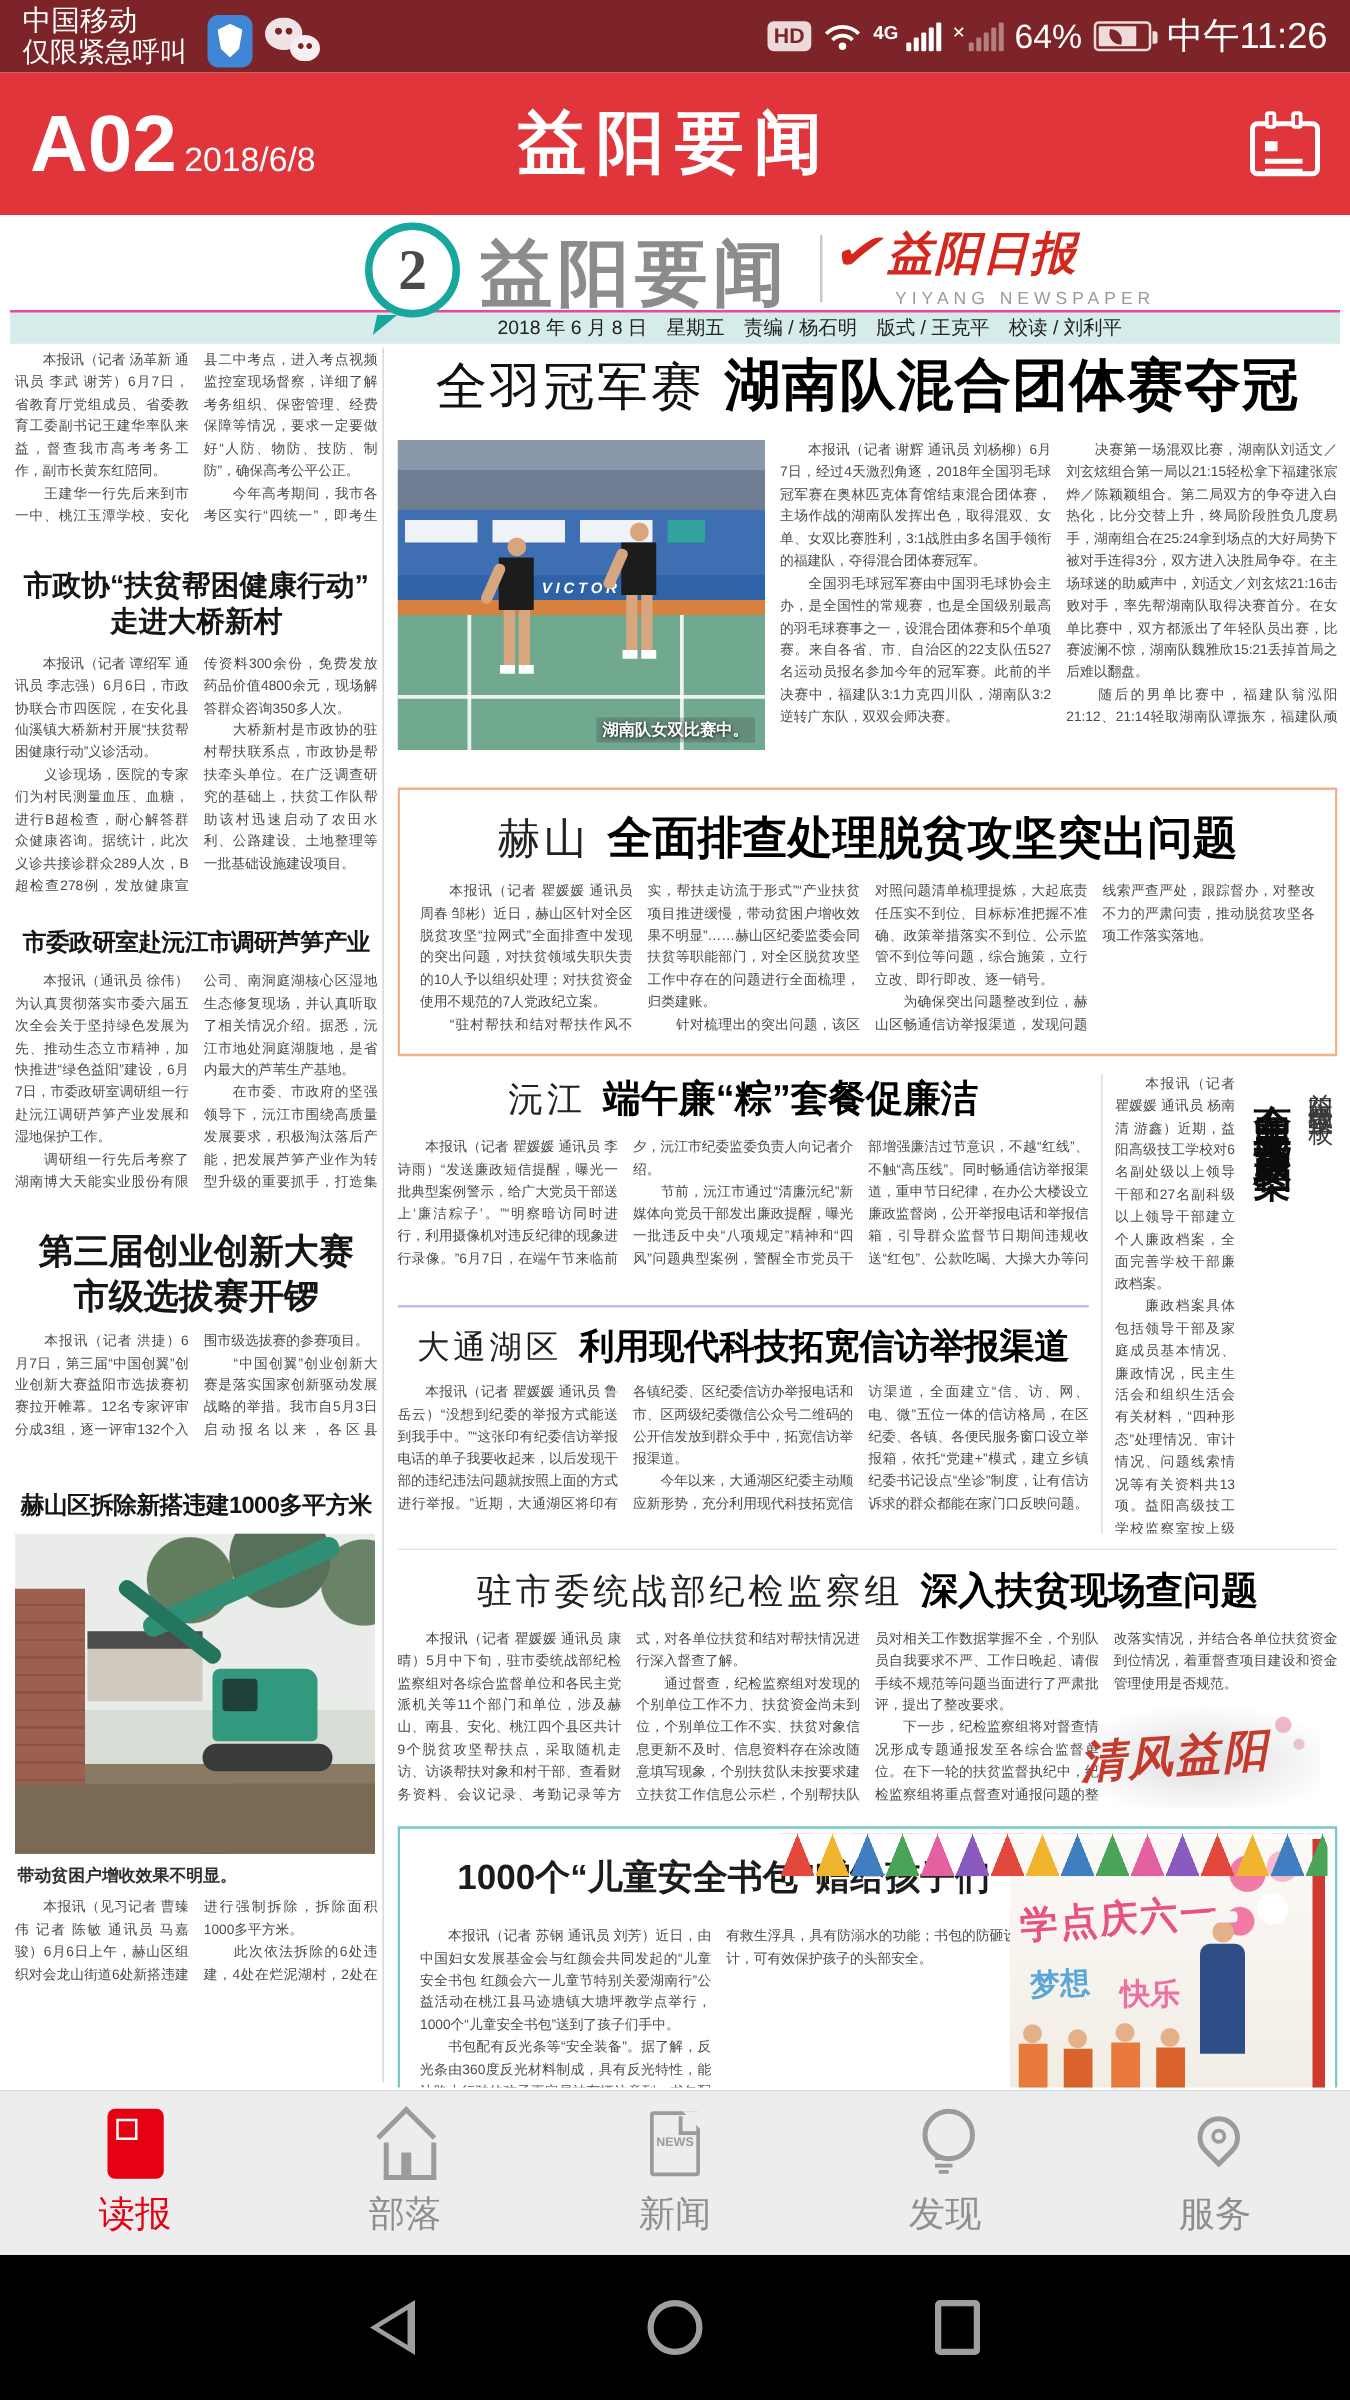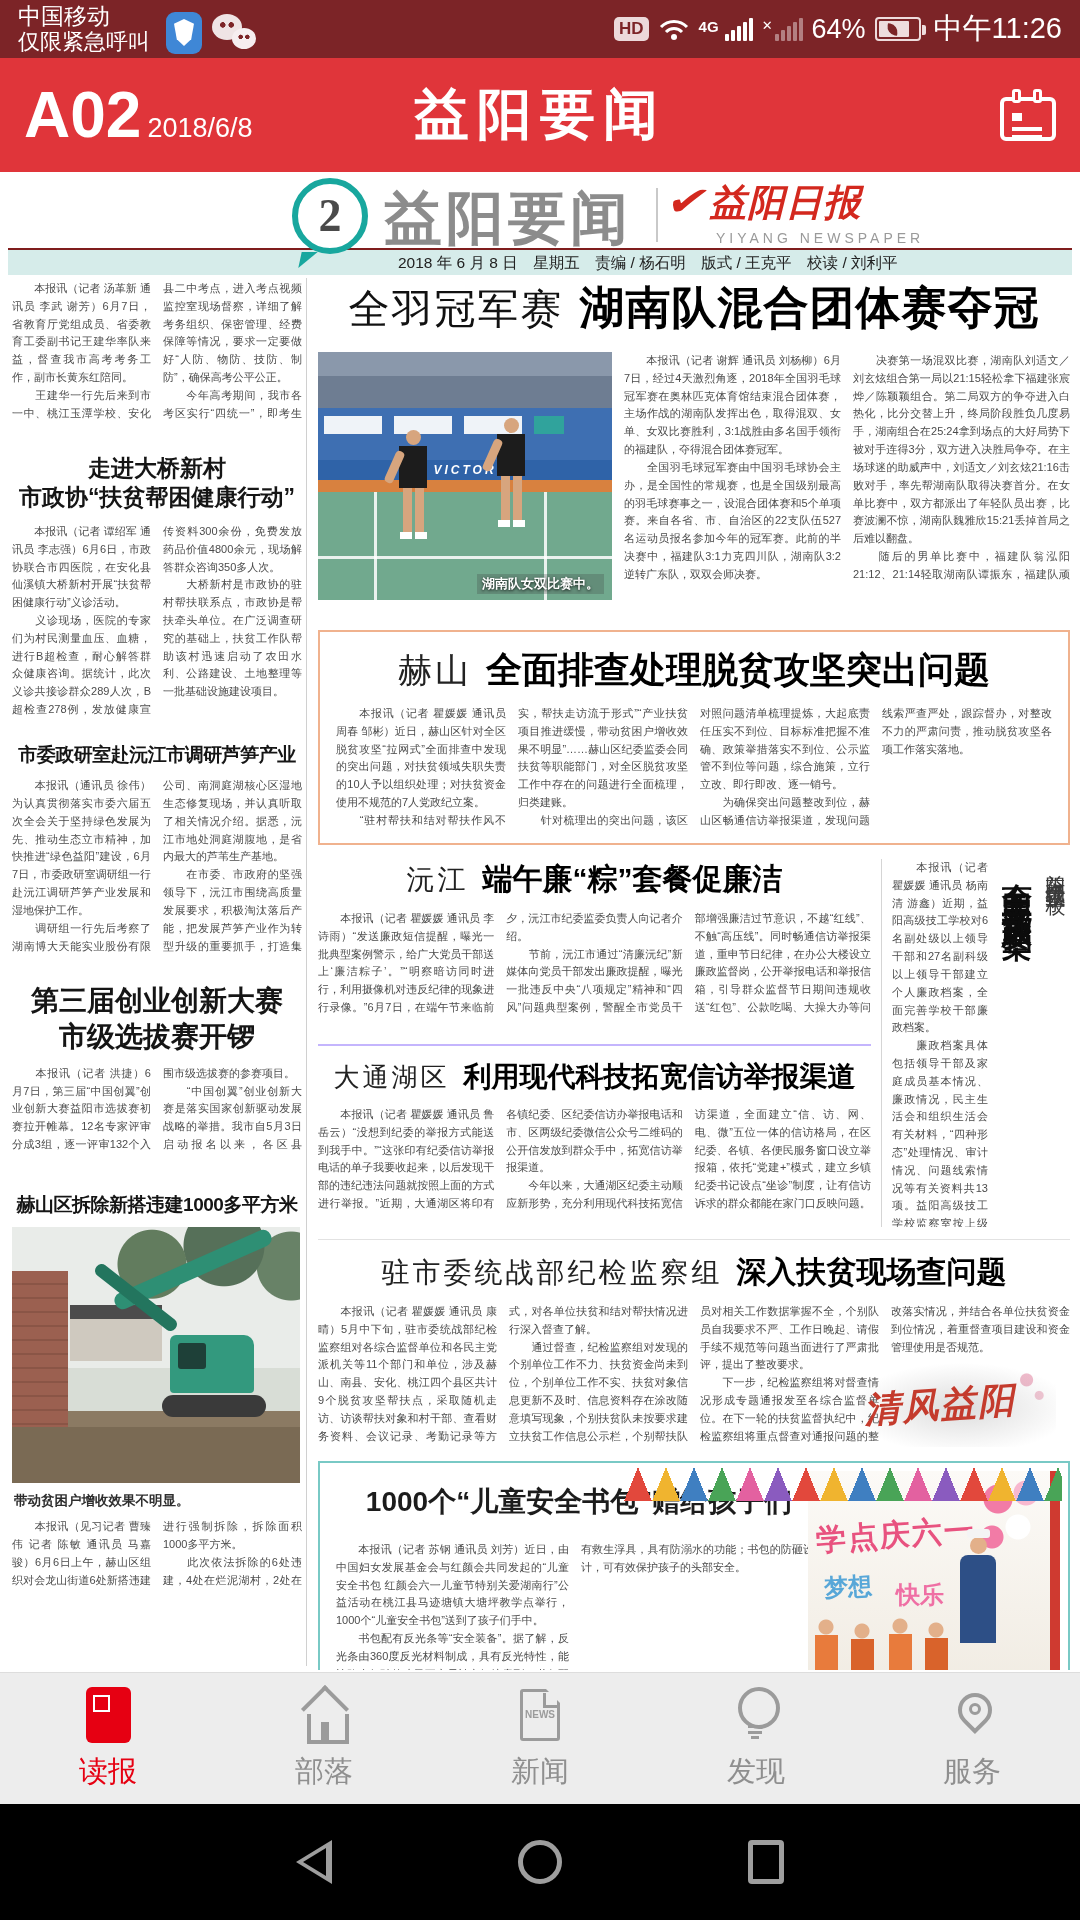--- a/index.html
+++ b/index.html
@@ -51,21 +51,21 @@
     background:
       linear-gradient(#fff,#fff) 8px 12px / 10px 8px no-repeat,
       linear-gradient(#fff,#fff) 8px 26px / 30px 4px no-repeat,
       linear-gradient(#fff,#fff) 8px 34px / 30px 4px no-repeat; }
   .ah-cal-ring { position:absolute; top:0; width:9px; height:14px; background:#e0353a; border:3px solid #fff; border-radius:3px; }
   .ah-cal-ring.r1 { left:12px; } .ah-cal-ring.r2 { left:33px; }
 
   
   .paper { position:absolute; top:172px; left:0; right:0; height:1500px; background:#fff; overflow:hidden;
     color:#1c1c1c; }
-  .dateband { position:absolute; left:8px; right:8px; top:76px; height:27px; background:#d6ecea; border-top:2px solid #7f1d1d;
+  .dateband { position:absolute; left:8px; right:8px; top:76px; height:27px; background:#d6ecea; border-top:2px solid #ec4899;
     font-size:15.5px; color:#222; line-height:25px; padding-left:390px; white-space:nowrap; }
   .mh-bubble { position:absolute; left:292px; top:6px; width:76px; height:76px; border:6px solid #18a79e; border-radius:50%;
     background:#fff; z-index:3; text-align:center; font-family:"Liberation Serif",serif; font-size:46px; font-weight:700; color:#4a4a4a; line-height:64px; }
   .mh-tail { position:absolute; left:300px; top:80px; width:0; height:0; z-index:2;
     border-left:16px solid #18a79e; border-bottom:16px solid transparent; transform:skewX(-12deg); }
   .mh-title { position:absolute; left:384px; top:8px; font-size:58px; font-weight:800; color:#8c8c8c; letter-spacing:4px; z-index:2; }
   .mh-sep { position:absolute; left:656px; top:16px; width:2px; height:54px; background:#c9c9c9; }
   .mh-logo { position:absolute; left:672px; top:6px; }
   .mh-logo-row { display:flex; align-items:baseline; }
   .mh-check { color:#d3281e; font-size:40px; font-weight:900; transform:skewX(-14deg) scaleX(1.25); display:inline-block; margin-right:4px; }
@@ -347,22 +347,22 @@
 
       <div class="lr-art">
         <div class="tiny cols2 h150">　　本报讯（记者 汤革新 通讯员 李武 谢芳）6月7日，省教育厅党组成员、省委教育工委副书记王建华率队来益，督查我市高考考务工作，副市长黄东红陪同。
 　　王建华一行先后来到市一中、桃江玉潭学校、安化县二中考点，进入考点视频监控室现场督察，详细了解考务组织、保密管理、经费保障等情况，要求一定要做好“人防、物防、技防、制防”，确保高考公平公正。
 　　今年高考期间，我市各考区实行“四统一”，即考生统一送考、统一住宿、统一餐饮、统一管理。教育局还联合市交警支队、广播电台开展爱心送考活动，向中心城区考生发放了爱心免费乘车证。
 　　王建华表示，益阳的高考考务组织工作细致规范，为考生营造了温馨和谐的应考环境。</div>
       </div>
 
       <div class="lr-art">
         <div class="lr-h fs23">
+          <div>市政协“扶贫帮困健康行动”</div>
           <div>走进大桥新村</div>
-          <div>市政协“扶贫帮困健康行动”</div>
         </div>
         <div class="tiny cols2 h196">　　本报讯（记者 谭绍军 通讯员 李志强）6月6日，市政协联合市四医院，在安化县仙溪镇大桥新村开展“扶贫帮困健康行动”义诊活动。
 　　义诊现场，医院的专家们为村民测量血压、血糖，进行B超检查，耐心解答群众健康咨询。据统计，此次义诊共接诊群众289人次，B超检查278例，发放健康宣传资料300余份，免费发放药品价值4800余元，现场解答群众咨询350多人次。
 　　大桥新村是市政协的驻村帮扶联系点，市政协是帮扶牵头单位。在广泛调查研究的基础上，扶贫工作队帮助该村迅速启动了农田水利、公路建设、土地整理等一批基础设施建设项目。</div>
       </div>
 
       <div class="lr-art">
         <div class="lr-h fs19">市委政研室赴沅江市调研芦笋产业</div>
         <div class="tiny cols2 h182">　　本报讯（通讯员 徐伟）为认真贯彻落实市委六届五次全会关于坚持绿色发展为先、推动生态立市精神，加快推进“绿色益阳”建设，6月7日，市委政研室调研组一行赴沅江调研芦笋产业发展和湿地保护工作。
 　　调研组一行先后考察了湖南博大天能实业股份有限公司、南洞庭湖核心区湿地生态修复现场，并认真听取了相关情况介绍。据悉，沅江市地处洞庭湖腹地，是省内最大的芦苇生产基地。

